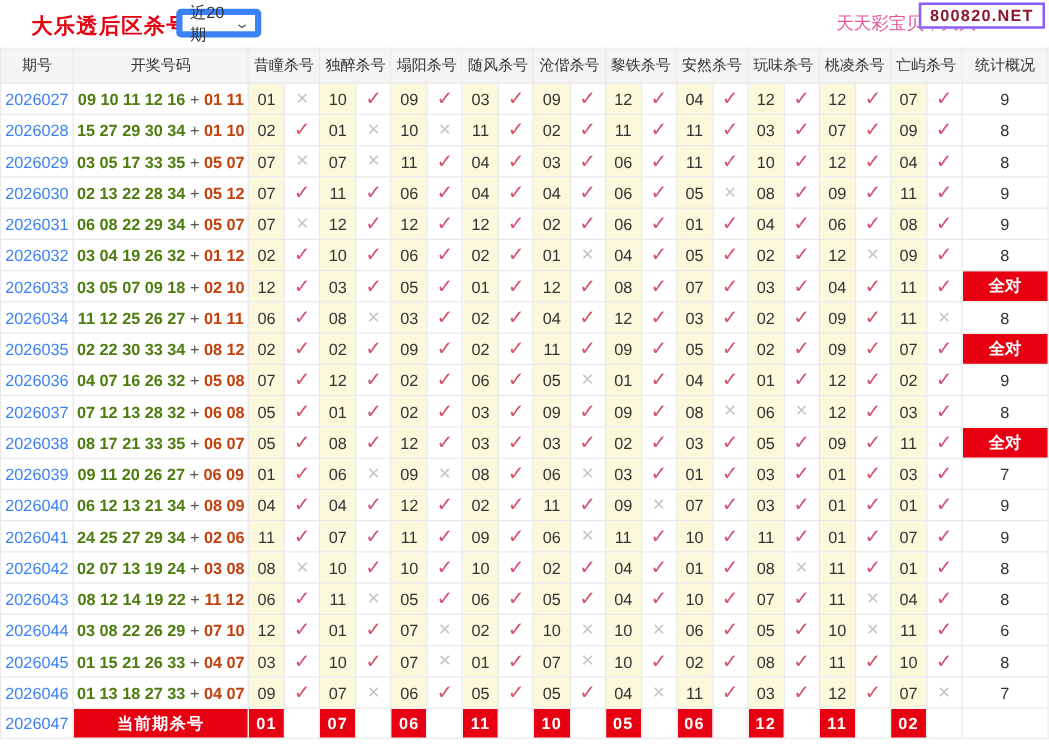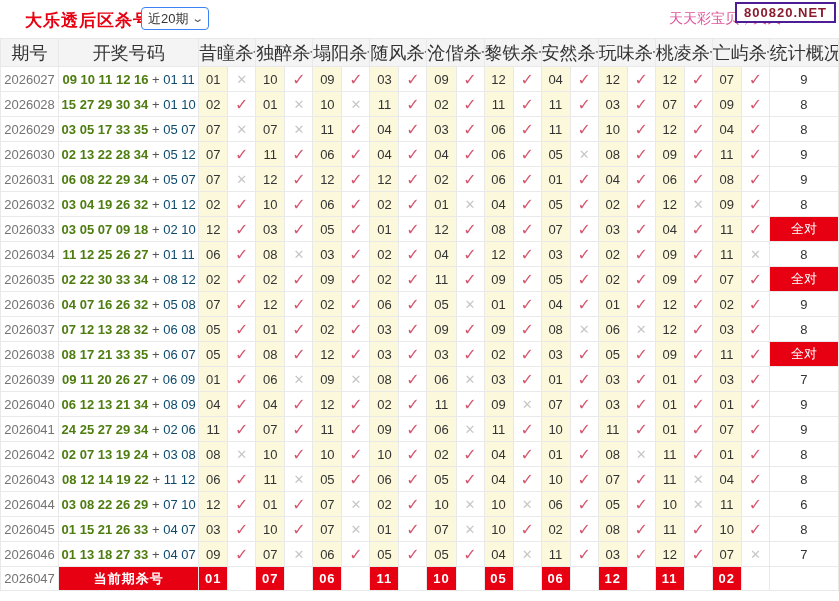--- a/index.html
+++ b/index.html
@@ -8,51 +8,51 @@
     font-family: "Liberation Sans", "DejaVu Sans", sans-serif;
     font-size: 13px; color: #333; overflow: hidden; position: relative;
   }
   .topbar { position: relative; height: 38px; background: #fff; }
   .title {
     position: absolute; left: 25px; top: 9px;
     color: #e60012; font-weight: bold; font-size: 17px; letter-spacing: 1px;
   }
   .select {
     position: absolute; left: 141px; top: 7px; width: 68px; height: 23px;
-    border: 1px solid #3b82f6; border-radius: 4px; background: #fff;
+    border: 5px solid #3b82f6; border-radius: 4px; background: #fff;
     display: flex; align-items: center; justify-content: space-between;
     padding: 0 6px; cursor: pointer; font-size: 13px;
   }
   .select .chev { font-size: 11px; color: #555; transform: scaleX(1.4); }
   .watermark {
     position: absolute; right: 58px; top: 10px;
     color: #e0559b; font-size: 14px; white-space: nowrap;
   }
   .badge {
     position: absolute; right: 3px; top: 2px; background: #fff;
-    border: 2px solid #4c1d95; color: #8b1a2f; font-weight: bold;
+    border: 2px solid #8b5cf6; color: #8b1a2f; font-weight: bold;
     font-size: 13px; padding: 1px 7px; z-index: 5; letter-spacing: 1px;
   }
   table {
     border-collapse: collapse; table-layout: fixed; width: 839px;
     font-size: 13px;
   }
   th, td {
     border: 1px solid #e9e9e9; text-align: center; padding: 0;
     height: 25px; overflow: hidden; white-space: nowrap;
   }
-  th { background: #f4f4f4; font-weight: normal; height: 28px; font-size: 18px; }
+  th { background: #f4f4f4; font-weight: normal; height: 28px; font-size: 12px; }
   td.num-cell { background: #fbf8db; }
-  td.period-cell { color: #737373; }
+  td.period-cell { color: #3b82f6; }
   .front { color: #4d7c0f; font-weight: bold; }
   .plus  { color: #555; }
-  .back  { color: #0c4a6e; font-weight: normal; }
+  .back  { color: #c2410c; font-weight: bold; }
   .check { color: #d4566e; font-weight: bold; font-size: 16px; }
   .cross { color: #c7c7c7; font-weight: bold; font-size: 13px; }
-  td.stat-allred { background: #e60012; color: #fff; font-weight: normal; }
+  td.stat-allred { background: #e60012; color: #fff; font-weight: bold; }
   td.footer-label, td.footer-num {
     background: #e60012; color: #ffffff; font-weight: bold; letter-spacing: 1px;
   }
   tr.footer-row td { height: 24px; }
 </style>
 </head>
 <body>
 
 <div class="topbar">
   <span class="title">大乐透后区杀号</span>

